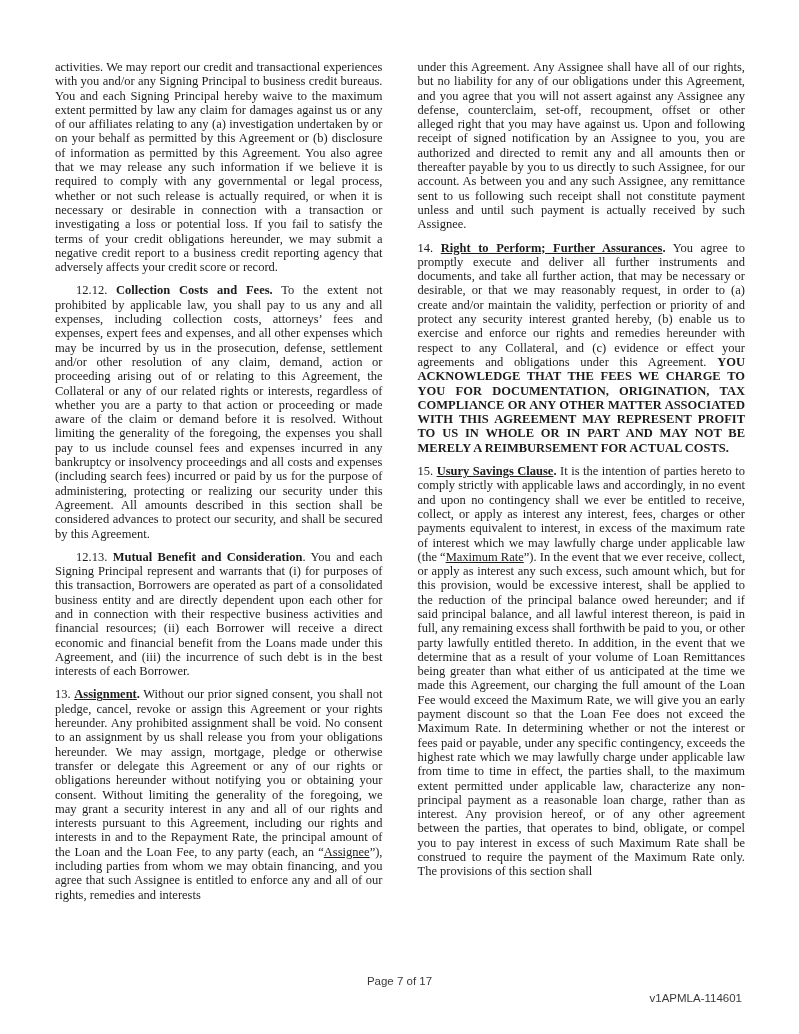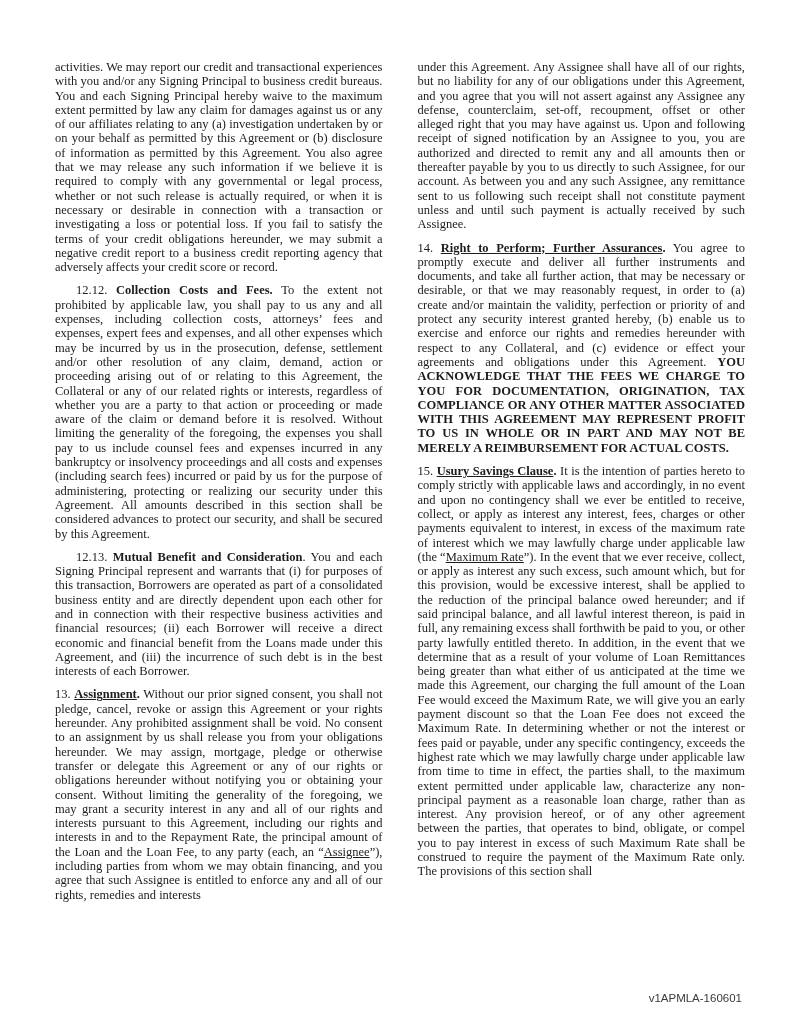--- a/index.html
+++ b/index.html
@@ -60,14 +60,15 @@
         <p class="para indent"><span>12.12.  </span><span class="b">Collection Costs and Fees.</span><span>  To the extent not prohibited by applicable law, you shall pay to us any and all expenses, including collection costs, attorneys’ fees and expenses, expert fees and expenses, and all other expenses which may be incurred by us in the prosecution, defense, settlement and/or other resolution of any claim, demand, action or proceeding arising out of or relating to this Agreement, the Collateral or any of our related rights or interests, regardless of whether you are a party to that action or proceeding or made aware of the claim or demand before it is resolved.  Without limiting the generality of the foregoing, the expenses you shall pay to us include counsel fees and expenses incurred in any bankruptcy or insolvency proceedings and all costs and expenses (including search fees) incurred or paid by us for the purpose of administering, protecting or realizing our security under this Agreement.  All amounts described in this section shall be considered advances to protect our security, and shall be secured by this Agreement.</span></p>
         <p class="para indent"><span>12.13.  </span><span class="b">Mutual Benefit and Consideration</span><span>.  You and each Signing Principal represent and warrants that (i) for purposes of this transaction, Borrowers are operated as part of a consolidated business entity and are directly dependent upon each other for and in connection with their respective business activities and financial resources; (ii) each Borrower will receive a direct economic and financial benefit from the Loans made under this Agreement, and (iii) the incurrence of such debt is in the best interests of each Borrower.</span></p>
         <p class="para"><span>13.  </span><span class="b u">Assignment</span><span class="b">.</span><span>  Without our prior signed consent, you shall not pledge, cancel, revoke or assign this Agreement or your rights hereunder. Any prohibited assignment shall be void.  No consent to an assignment by us shall release you from your obligations hereunder.  We may assign, mortgage, pledge or otherwise transfer or delegate this Agreement or any of our rights or obligations hereunder without notifying you or obtaining your consent.  Without limiting the generality of the foregoing, we may grant a security interest in any and all of our rights and interests pursuant to this Agreement, including our rights and interests in and to the Repayment Rate, the principal amount of the Loan and the Loan Fee, to any party (each, an “</span><span class="u">Assignee</span><span>”), including parties from whom we may obtain financing, and you agree that such Assignee is entitled to enforce any and all of our rights, remedies and interests</span></p>
       </div>
     <div class="column">
         <p class="para"><span>under this Agreement.  Any Assignee shall have all of our rights, but no liability for any of our obligations under this Agreement, and you agree that you will not assert against any Assignee any defense, counterclaim, set-off, recoupment, offset or other alleged right that you may have against us.  Upon and following receipt of signed notification by an Assignee to you, you are authorized and directed to remit any and all amounts then or thereafter payable by you to us directly to such Assignee, for our account.  As between you and any such Assignee, any remittance sent to us following such receipt shall not constitute payment unless and until such payment is actually received by such Assignee.</span></p>
         <p class="para"><span>14.  </span><span class="b u">Right to Perform; Further Assurances</span><span class="b">.</span><span>  You agree to promptly execute and deliver all further instruments and documents, and take all further action, that may be necessary or desirable, or that we may reasonably request, in order to (a) create and/or maintain the validity, perfection or priority of and protect any security interest granted hereby, (b) enable us to exercise and enforce our rights and remedies hereunder with respect to any Collateral, and (c) evidence or effect your agreements and obligations under this Agreement.  </span><span class="b">YOU ACKNOWLEDGE THAT THE FEES WE CHARGE TO YOU FOR DOCUMENTATION, ORIGINATION, TAX COMPLIANCE OR ANY OTHER MATTER ASSOCIATED WITH THIS AGREEMENT MAY REPRESENT PROFIT TO US IN WHOLE OR IN PART AND MAY NOT BE MERELY A REIMBURSEMENT FOR ACTUAL COSTS.</span></p>
         <p class="para"><span>15.  </span><span class="b u">Usury Savings Clause</span><span class="b">.</span><span>  It is the intention of parties hereto to comply strictly with applicable laws and accordingly, in no event and upon no contingency shall we ever be entitled to receive, collect, or apply as interest any interest, fees, charges or other payments equivalent to interest, in excess of the maximum rate of interest which we may lawfully charge under applicable law (the “</span><span class="u">Maximum Rate</span><span>”).  In the event that we ever receive, collect, or apply as interest any such excess, such amount which, but for this provision, would be excessive interest, shall be applied to the reduction of the principal balance owed hereunder; and if said principal balance, and all lawful interest thereon, is paid in full, any remaining excess shall forthwith be paid to you, or other party lawfully entitled thereto.  In addition, in the event that we determine that as a result of your volume of Loan Remittances being greater than what either of us anticipated at the time we made this Agreement, our charging the full amount of the Loan Fee would exceed the Maximum Rate, we will give you an early payment discount so that the Loan Fee does not exceed the Maximum Rate.  In determining whether or not the interest or fees paid or payable, under any specific contingency, exceeds the highest rate which we may lawfully charge under applicable law from time to time in effect, the parties shall, to the maximum extent permitted under applicable law, characterize any non-principal payment as a reasonable loan charge, rather than as interest.  Any provision hereof, or of any other agreement between the parties, that operates to bind, obligate, or compel you to pay interest in excess of such Maximum Rate shall be construed to require the payment of the Maximum Rate only.  The provisions of this section shall</span></p>
       </div>
   </div>
-  <div class="footer-version">v1APMLA-160601</div>
+  <div class="footer-page">Page 7 of 17</div>
+  <div class="footer-version">v1APMLA-114601</div>
 </div>
 
 </body></html>

